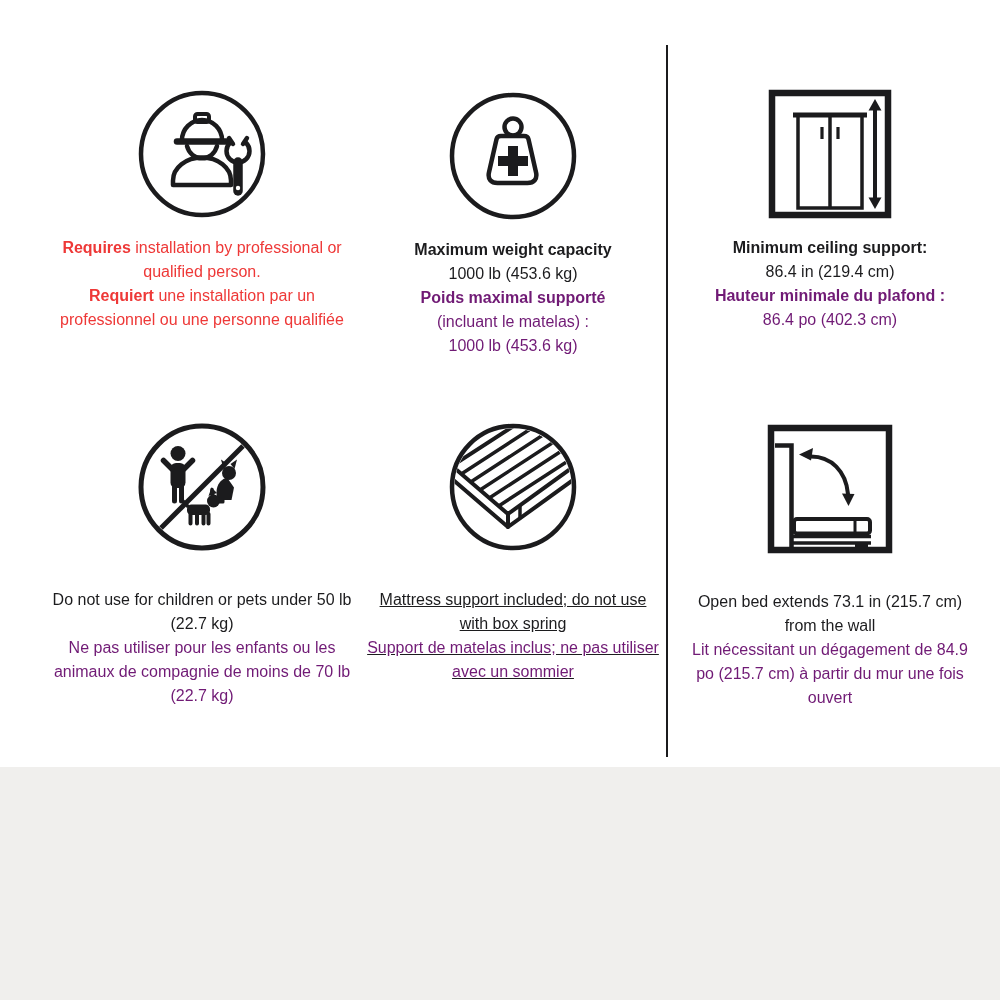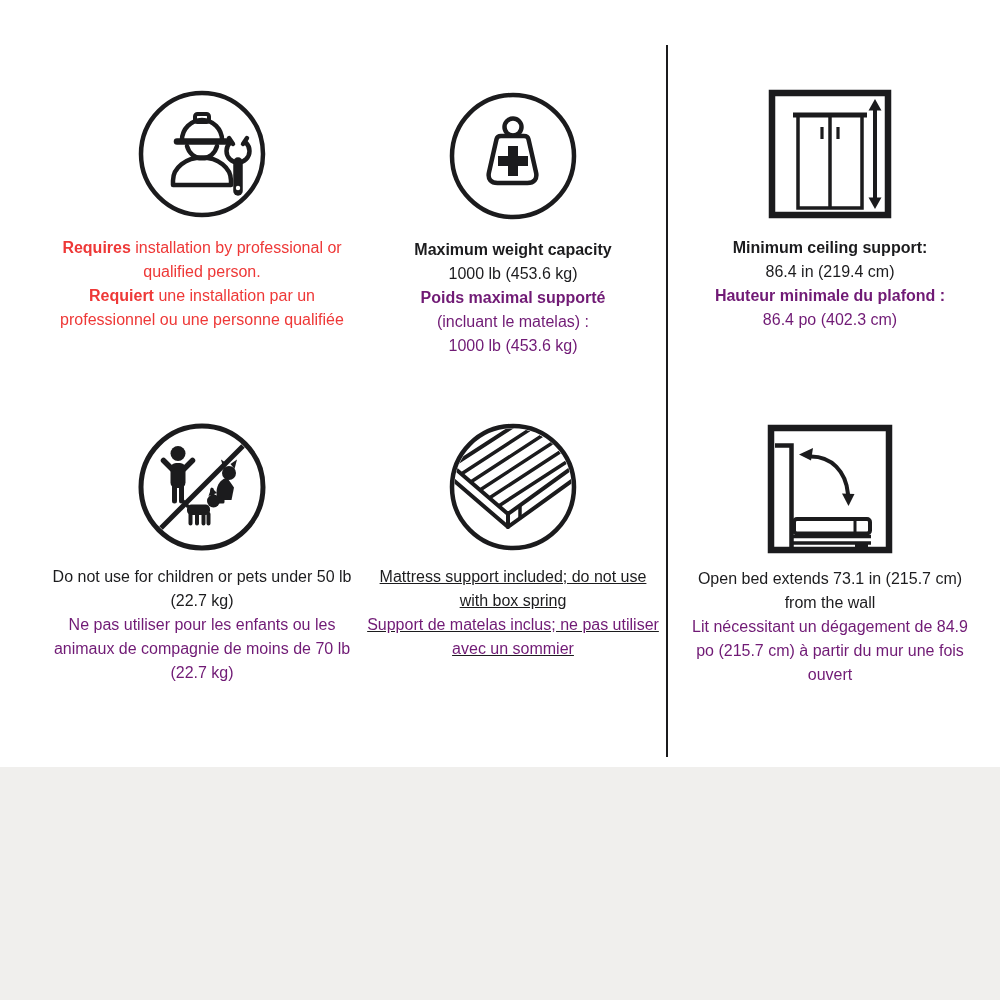--- a/index.html
+++ b/index.html
@@ -11,21 +11,21 @@
   .block{position:absolute;text-align:center;}
   .icon-wrap{height:132px;display:flex;align-items:center;justify-content:center;}
   .txt{margin-top:16px;font-size:16px;line-height:24px;}
   .txt p{margin:0;}
   .b1{left:50px;top:88px;width:304px;}
   .b2{left:366px;top:90px;width:294px;}
   .b3{left:686px;top:88px;width:288px;}
   .b4{left:50px;top:421px;width:304px;}
   .b5{left:366px;top:421px;width:294px;text-decoration:underline;}
   .b6{left:686px;top:423px;width:288px;}
-  .b4 .txt,.b5 .txt,.b6 .txt{margin-top:12px;}
+  .b4 .txt,.b5 .txt,.b6 .txt{margin-top:35px;}
   .bold{font-weight:700;}
   .red{color:#EE3837;}
   .gray{color:#701a75;text-align:center;}
   svg{display:block;}
   
   .footer{position:absolute;left:0;top:767px;width:1000px;height:233px;background:#F0EFED;}
 </style>
 </head>
 <body>
 

